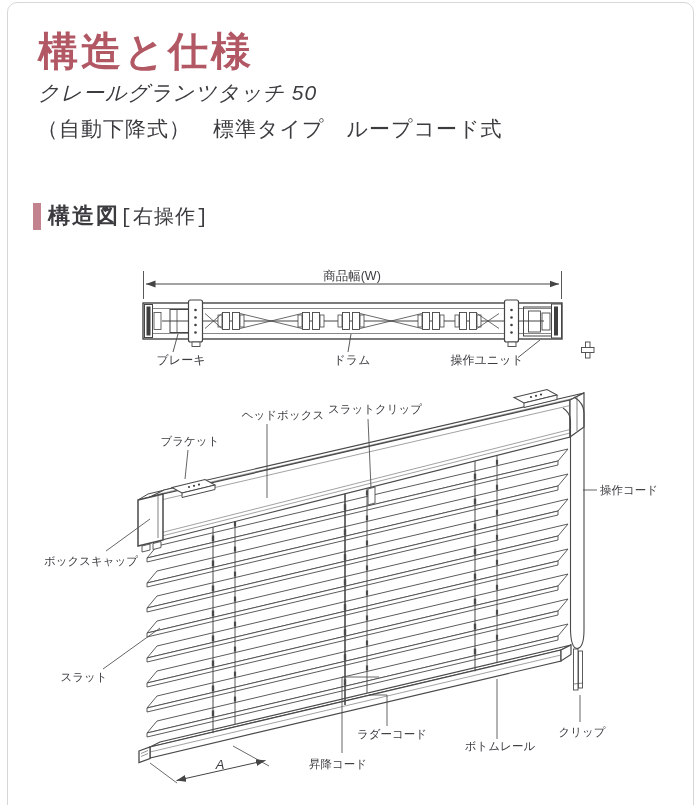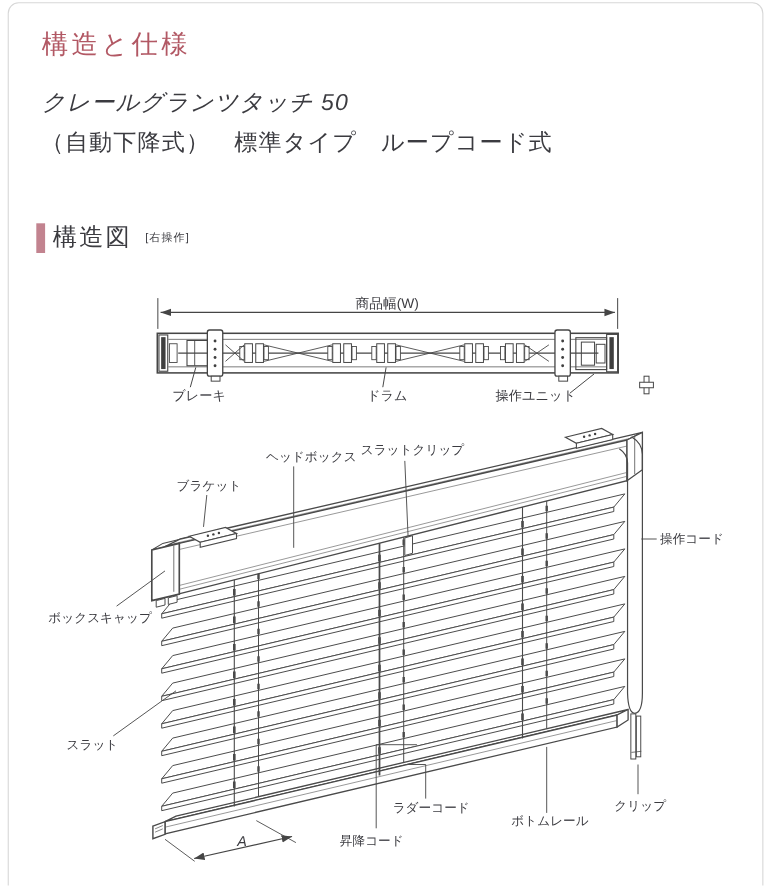--- a/index.html
+++ b/index.html
@@ -8,30 +8,30 @@
     background:#ffffff;
     font-family:"Liberation Sans","DejaVu Sans",sans-serif;
     color:#3b3b40;
   }
   .frame{
     position:absolute;left:7px;top:2px;width:685px;height:830px;
     border:1px solid #d7d7d7;border-radius:10px;pointer-events:none;
   }
   .page-title{
     position:absolute;left:38px;top:24px;
-    font-size:24px;font-weight:normal;letter-spacing:3px;color:#b25864;
+    font-size:40px;font-weight:bold;letter-spacing:3px;color:#b25864;
   }
   .sub1{position:absolute;left:38px;top:79px;font-size:21px;letter-spacing:1px;font-style:italic;}
   .sub2{position:absolute;left:37px;top:115px;font-size:21px;letter-spacing:1px;}
   .section-head{
     position:absolute;left:33px;top:201px;display:flex;align-items:center;
   }
   .section-bar{width:8px;height:27px;background:#c2838f;margin-right:7px;}
-  .section-title{font-size:22px;font-weight:normal;letter-spacing:2px;}
-  .section-note{font-size:10px;margin-left:12px;letter-spacing:1px;}
+  .section-title{font-size:22px;font-weight:bold;letter-spacing:2px;}
+  .section-note{font-size:20px;margin-left:0;letter-spacing:1px;font-family:Liberation Mono, monospace;}
   svg text{font-family:"Liberation Sans","DejaVu Sans",sans-serif;}
 </style>
 </head>
 <body>
 
 <div class="frame"></div>
 
 <div class="page-title" style="color: rgb(178, 88, 100);">構造と仕様</div>
 <div class="sub1">クレールグランツタッチ 50</div>
 <div class="sub2">（自動下降式）　標準タイプ　ループコード式</div>

